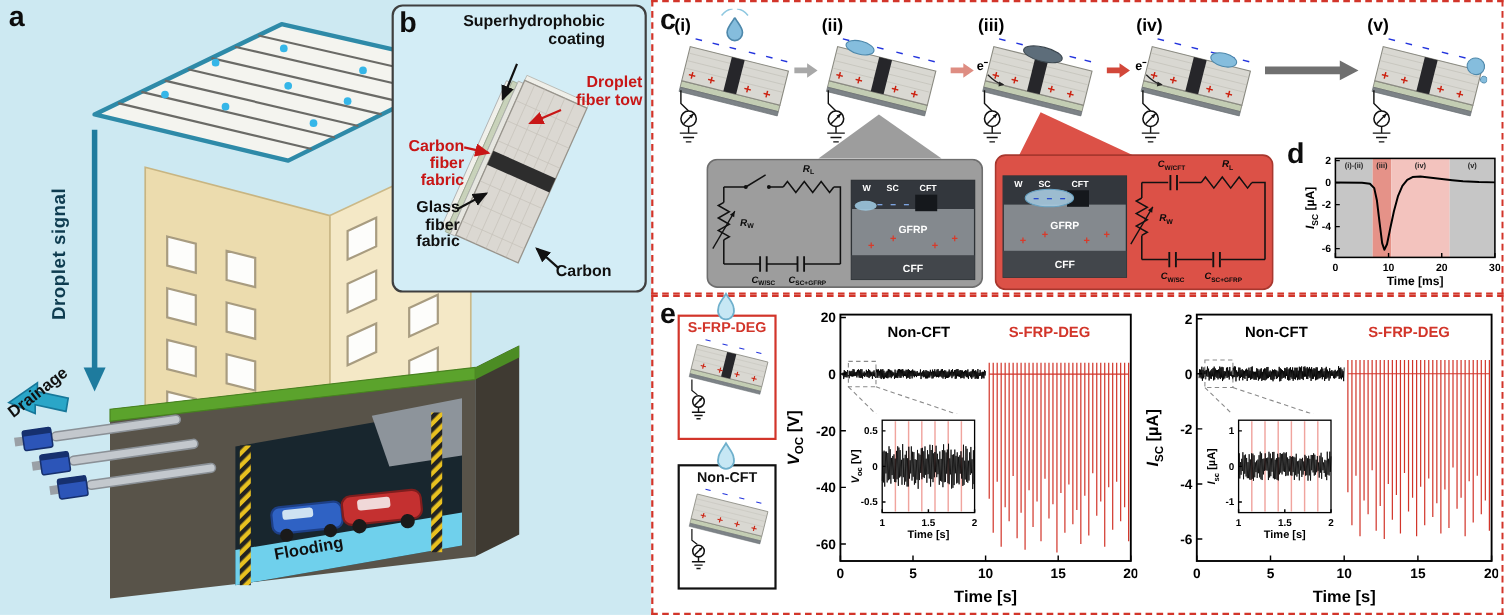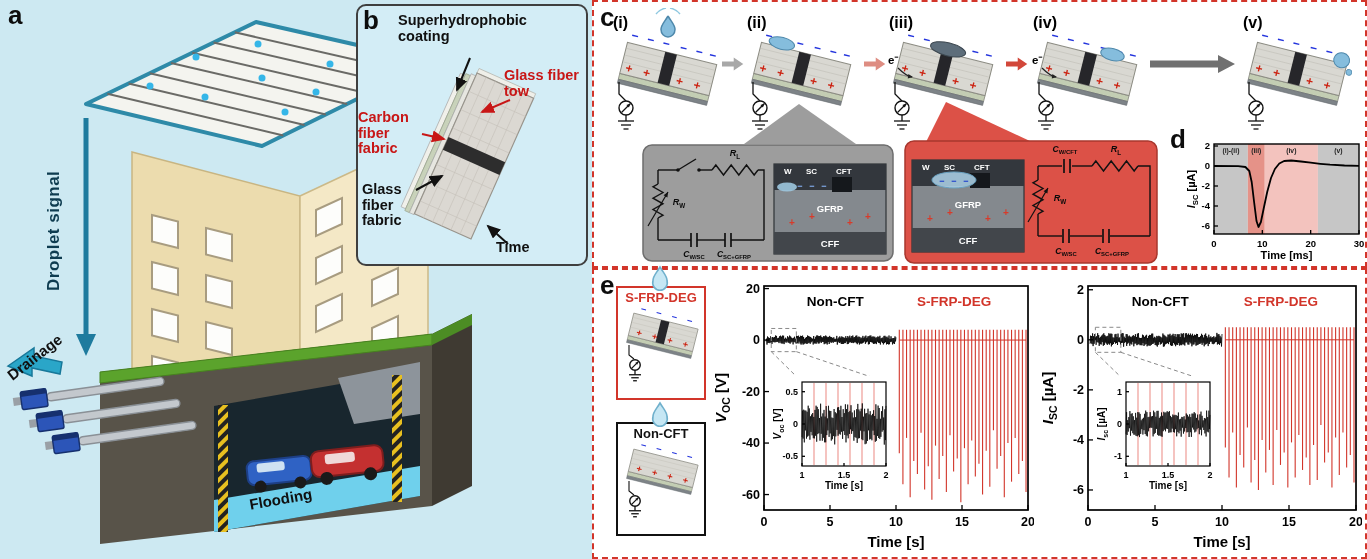--- a/index.html
+++ b/index.html
@@ -4,21 +4,21 @@
 <style>
 *{box-sizing:border-box}
 body{margin:0;background:#fff;font-family:"Liberation Sans",sans-serif}
 #root{position:relative;width:1367px;height:559px;overflow:hidden;background:#fff}
 .abs{position:absolute}
 #left-region{left:0;top:0;width:592px;height:559px;background:#cde9f2}
 #panel-b{left:356px;top:4px;width:232px;height:262px;border:2px solid #3f3f3f;border-radius:10px;background:#d3edf6}
 .panel-label{font-weight:700;font-size:26px;color:#0d0d0d;line-height:1}
 .vert-label{writing-mode:vertical-rl;transform:rotate(180deg);font-weight:700;font-size:17px;color:#0e3c50;letter-spacing:.5px;text-align:center}
 .rot-label{font-weight:700;font-size:15px;color:#101010;transform-origin:left top;white-space:nowrap}
-.b-label{font-weight:700;font-size:14.5px;line-height:1.08;text-align:left;color:#101010}
+.b-label{font-weight:700;font-size:14.5px;line-height:1.08;text-align:right;color:#101010}
 .red-text{color:#c81616}
 #box-top{left:592px;top:0;width:775px;height:268px;border:2px dashed #d2352a;background:#fff}
 #box-bottom{left:592px;top:268px;width:775px;height:291px;border:2px dashed #d2352a;background:#fff}
 .legend-box{width:90px;height:114px;border:2.5px solid #000;background:#fff;text-align:center;z-index:1}
 .legend-title{font-weight:700;font-size:13px;margin-top:3px;line-height:1.1}
 .inset{background:#fff;z-index:2}
 .drop-icon{z-index:3}
 .st-arrow{pointer-events:none}
 #connectors{pointer-events:none}
 </style>
@@ -176,24 +176,24 @@
         <g fill="none" stroke-width="2">
           <line x1="112" y1="52" x2="99" y2="84" stroke="#111" marker-end="url(#ab)"></line>
           <line x1="152" y1="94" x2="124" y2="106" stroke="#c81616" marker-end="url(#ar)"></line>
           <line x1="64" y1="128" x2="86" y2="133" stroke="#c81616" marker-end="url(#ar)"></line>
           <line x1="58" y1="184" x2="84" y2="170" stroke="#111" marker-end="url(#ab)"></line>
           <line x1="150" y1="238" x2="130" y2="220" stroke="#111" marker-end="url(#ab)"></line>
         </g>
       </svg>
       <div class="abs panel-label" style="left:5px;top:1px">b</div>
       <div class="abs b-label" style="left:40px;top:7px;width:152px">Superhydrophobic coating</div>
-      <div class="abs b-label red-text" style="left:146px;top:62px;width:80px">Glass fiber tow</div>
-      <div class="abs b-label red-text" style="left:0px;top:104px;width:64px">Carbon fiber fabric</div>
+      <div class="abs b-label red-text" style="left:146px;top:62px;width:80px">Droplet fiber tow</div>
+      <div class="abs b-label red-text" style="left:0px;top:120px;width:64px">Carbon fiber fabric</div>
       <div class="abs b-label" style="left:4px;top:176px;width:56px">Glass fiber fabric</div>
-      <div class="abs b-label" style="left:138px;top:234px;width:60px">Time</div>
+      <div class="abs b-label" style="left:138px;top:234px;width:60px">Carbon</div>
     </div>
   </div>
 
   <div id="box-top" class="abs">
     <div class="abs panel-label" style="left:6px;top:2px">c</div>
 
     <svg id="connectors" class="abs" style="left:0;top:98px" width="775" height="46">
       <polygon points="205,4 150,44 262,44" fill="#9d9d9d"></polygon>
       <polygon points="352,2 332,42 438,42" fill="#dc5147"></polygon>
     </svg>

